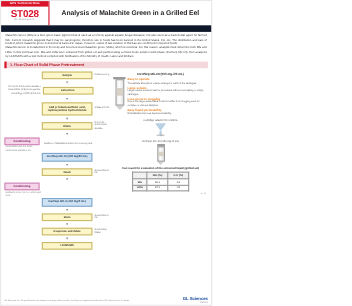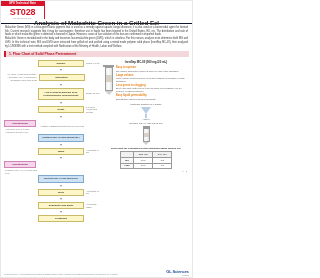--- a/index.html
+++ b/index.html
@@ -6,21 +6,21 @@
   body{
     width:193px;height:278px;overflow:hidden;
     background:#ffffff;
     font-family:"Liberation Sans", sans-serif;
     color:#231f20;
     position:relative;
   }
   .poster{position:relative;width:193px;height:278px;box-sizing:border-box;border:1px solid #e8e8e8;}
 
   
-  .header{display:flex;height:22px;border-bottom:1px solid #0f172a;flex-direction:column;}
+  .header{display:flex;height:22px;border-bottom:6px solid #0f172a;}
   .badge{
     width:44px;box-sizing:border-box;
     border-right:1px solid #d9132a;
     display:flex;flex-direction:column;align-items:center;justify-content:flex-start;
   }
   .badge-top{
     width:100%;background:#d9132a;color:#fff;
     font-size:2.6px;letter-spacing:.15px;text-align:center;
     padding:1px 0 .8px;font-weight:bold;
   }

